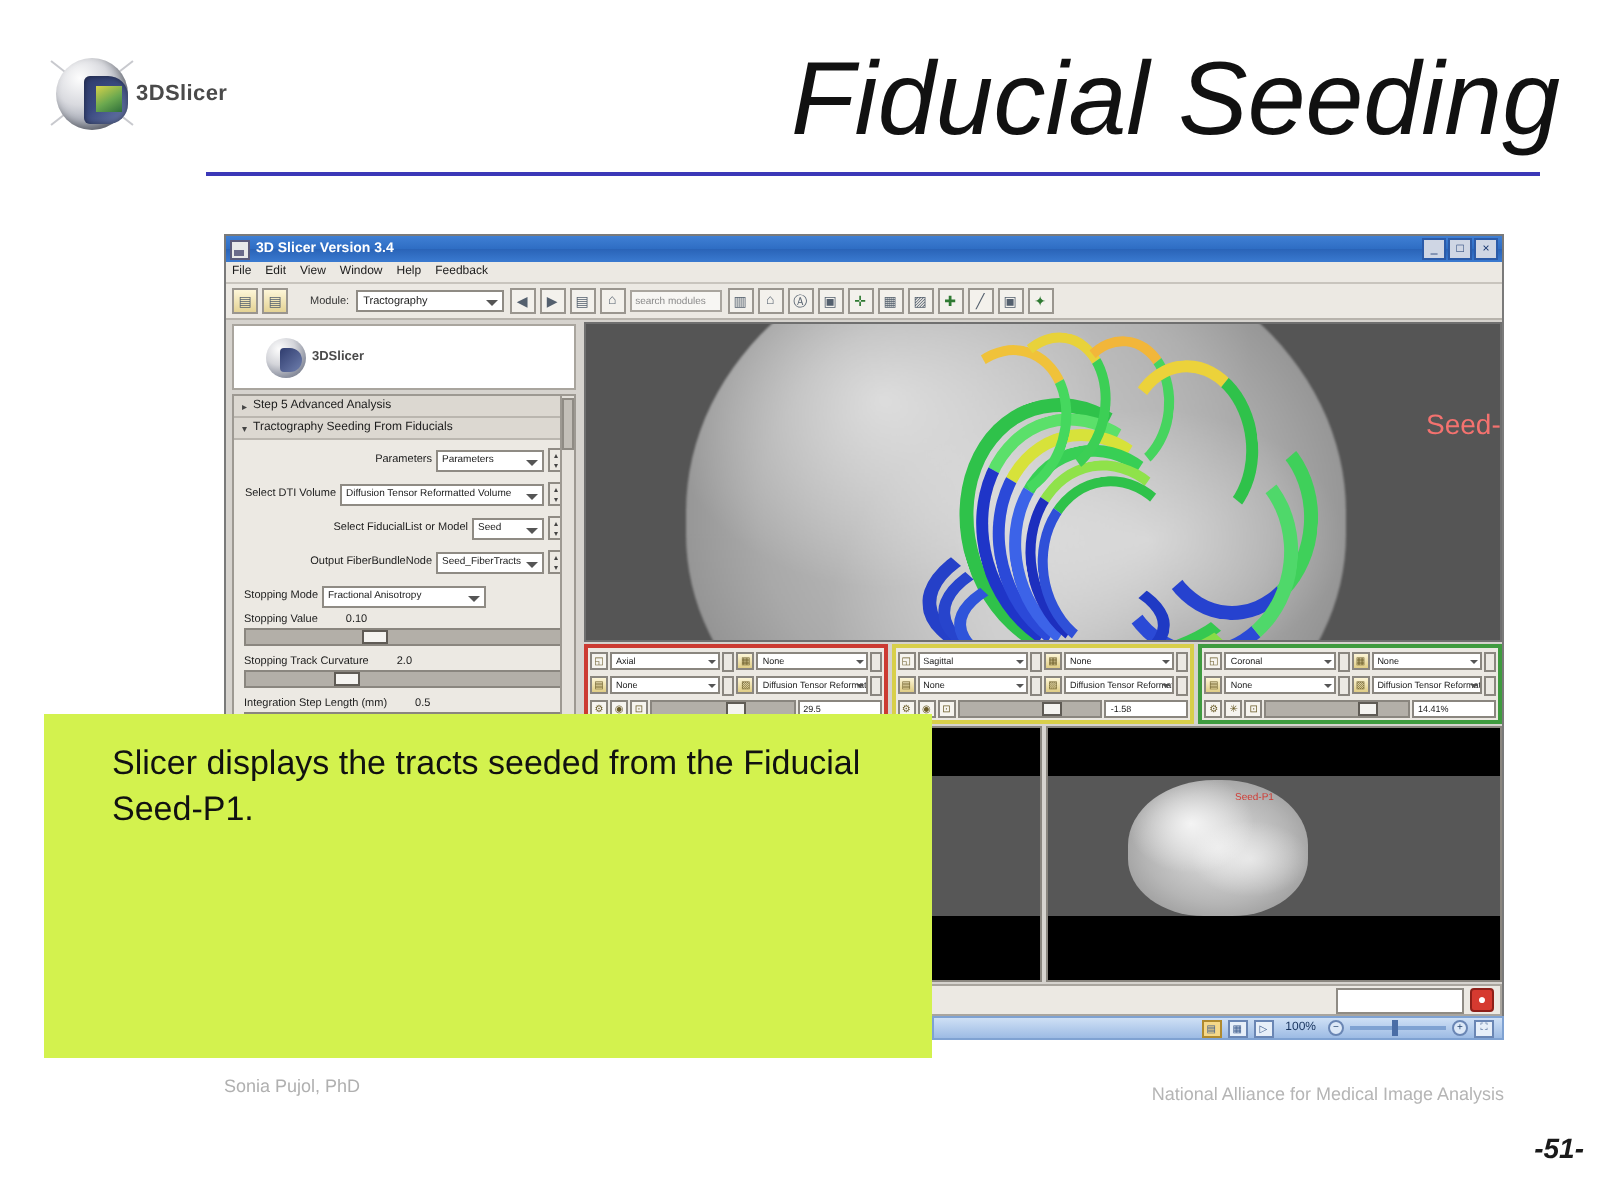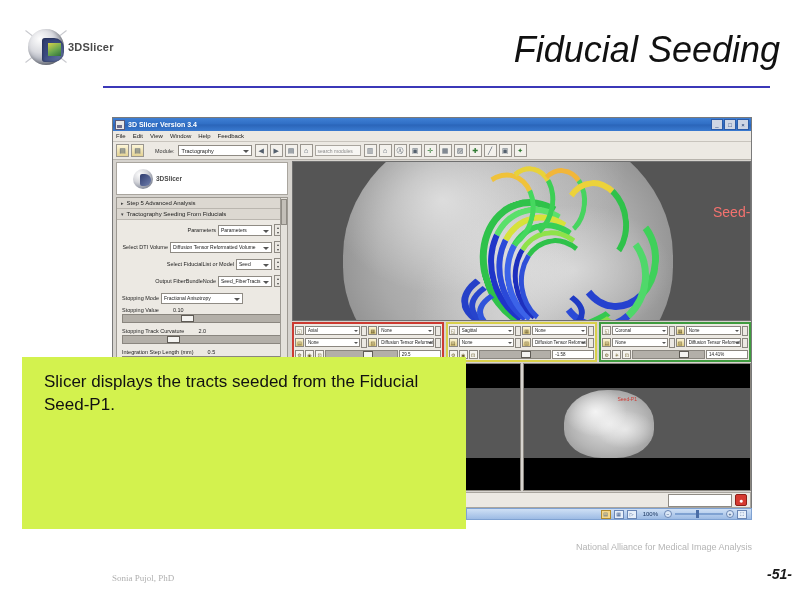--- a/index.html
+++ b/index.html
@@ -26,21 +26,21 @@
   }
   .logo-cross{position:absolute;left:0;top:0;width:48px;height:42px;}
   .logo-cross span{position:absolute;background:#c8c9ce;}
   .logo-cross .d1{left:-2px;top:20px;width:52px;height:1px;transform:rotate(-38deg);}
   .logo-cross .d2{left:-2px;top:20px;width:52px;height:1px;transform:rotate(38deg);}
   #logo-text{
     position:absolute;left:46px;top:15px;font-size:11px;font-weight:bold;color:#4a4a4a;letter-spacing:.2px;
   }
   #slide-title{
     position:absolute;left:330px;top:20px;width:450px;height:62px;
-    font-size:36px;font-style:italic;color:#111;text-align:right;line-height:60px;white-space:nowrap;
+    font-size:52px;font-style:italic;color:#111;text-align:right;line-height:60px;white-space:nowrap;
   }
   #title-rule{position:absolute;left:103px;top:86px;width:667px;height:2px;background:#3b38b8;}
 
   
   #app-window{
     position:absolute;left:112px;top:117px;width:640px;height:400px;
     background:#d6d3ce;border:1px solid #7a7a7a;box-sizing:border-box;
   }
   #titlebar{
     position:absolute;left:0;top:0;width:100%;height:13px;
@@ -233,41 +233,41 @@
   }
   #status-field{height:11px;width:62px;border:1px solid #8f8b84;background:#fff;margin-right:3px;}
   #status-stop{
     width:12px;height:12px;background:#d63a30;border:1px solid #8e1f18;border-radius:2px;
     display:flex;align-items:center;justify-content:center;font-size:7px;color:#fff;box-sizing:border-box;
   }
 
   
   #callout{
     position:absolute;left:22px;top:357px;width:444px;height:172px;background:#d3f24e;
-    padding:14px 16px 0 22px;box-sizing:border-box;
+    padding:14px 16px 0 34px;box-sizing:border-box;
   }
   #callout p{margin:0 0 13px 0;font-size:17px;color:#111;line-height:1.33;}
 
   
   #ppt-bar{
     position:absolute;left:466px;top:508px;width:286px;height:12px;
     background:linear-gradient(180deg,#cfe0f5,#9dbbe4);border:1px solid #7fa2d2;box-sizing:border-box;
     display:flex;align-items:center;justify-content:flex-end;padding-right:4px;gap:3px;
   }
   .ppt-view{width:10px;height:9px;border:1px solid #6a86b4;background:#e7eff9;font-size:5px;
     display:flex;align-items:center;justify-content:center;color:#3b5a8c;box-sizing:border-box;}
   .ppt-view.sel{background:#f5d88a;border-color:#b08a2e;}
   #ppt-zoom{font-size:6px;color:#16325c;margin:0 3px;}
   .ppt-zbtn{width:8px;height:8px;border-radius:50%;border:1px solid #6a86b4;background:#dce8f7;
     font-size:5px;display:flex;align-items:center;justify-content:center;color:#26456f;box-sizing:border-box;}
   #ppt-track{width:48px;height:2px;background:#7fa2d2;position:relative;}
   #ppt-thumb{position:absolute;left:21px;top:-3px;width:3px;height:8px;background:#4a6da6;}
 
   
-  #footer-author{position:absolute;left:112px;top:573px;font-size:9px;color:#b0b0b0;font-family:Liberation Serif, serif;}
+  #footer-author{position:absolute;left:112px;top:538px;font-size:9px;color:#b0b0b0;}
   #footer-org{position:absolute;right:48px;top:541px;text-align:right;font-size:9px;color:#b5b5b5;line-height:1.5;}
   #page-number{position:absolute;right:8px;top:566px;font-size:14px;font-weight:bold;font-style:italic;color:#1a1a1a;}
 </style>
 </head>
 <body>
 
 <div id="slide-header">
   <div id="logo-block">
     <div class="logo-cross">
       <span class="d1"></span>

